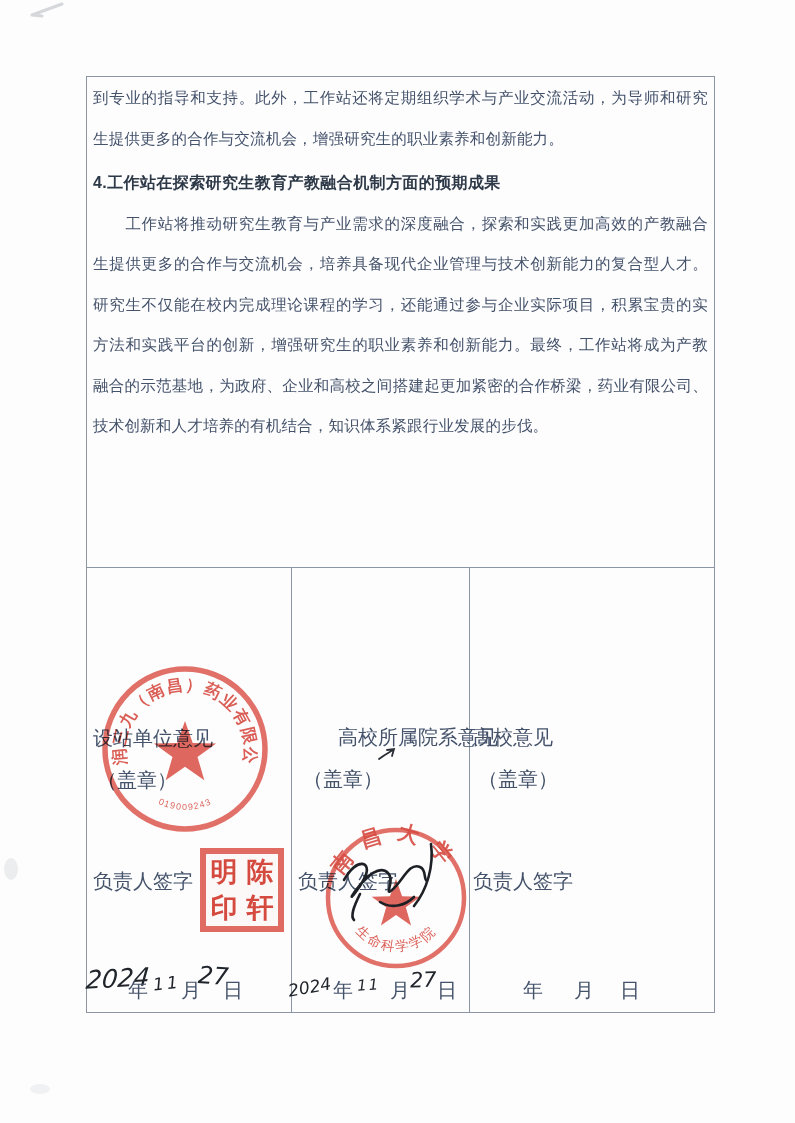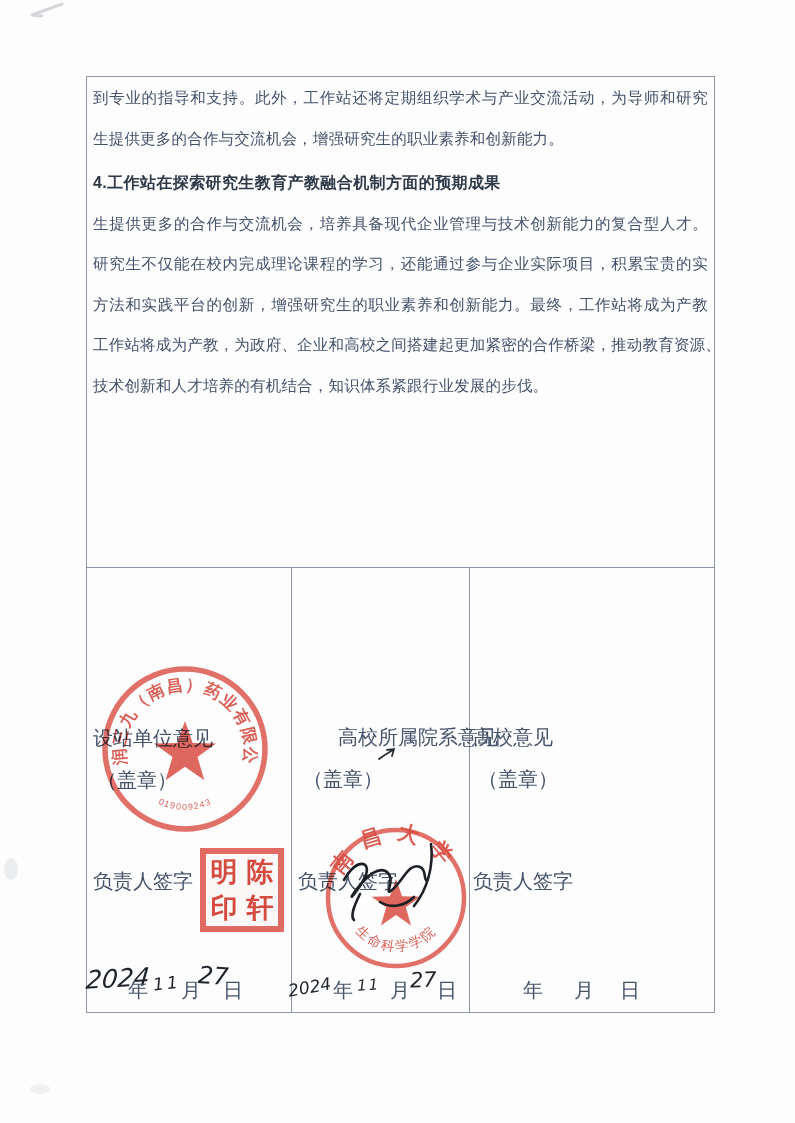--- a/index.html
+++ b/index.html
@@ -50,24 +50,25 @@
   </svg>
   <div class="artifact" style="left:4px;top:858px;width:14px;height:22px;background:#ecedef;border-radius:50%;"></div>
   <div class="artifact" style="left:30px;top:1084px;width:20px;height:10px;background:#f0f1f3;border-radius:50%;"></div>
 
   <div class="doc-table"></div>
 
   <div class="text-block">
     <div class="tline">到专业的指导和支持。此外，工作站还将定期组织学术与产业交流活动，为导师和研究</div>
     <div class="tline last">生提供更多的合作与交流机会，增强研究生的职业素养和创新能力。</div>
     <div class="heading">4.工作站在探索研究生教育产教融合机制方面的预期成果</div>
+    <div class="tline">　　工作站将推动研究生教育与产业需求的深度融合，探索和实践更加高效的产教融合</div>
     <div class="tline">生提供更多的合作与交流机会，培养具备现代企业管理与技术创新能力的复合型人才。</div>
     <div class="tline">研究生不仅能在校内完成理论课程的学习，还能通过参与企业实际项目，积累宝贵的实</div>
     <div class="tline">方法和实践平台的创新，增强研究生的职业素养和创新能力。最终，工作站将成为产教</div>
-    <div class="tline">工作站将成为产教，为政府、企业和高校之间搭建起更加紧密的合作桥梁，推动教育资源、</div>
+    <div class="tline">融合的示范基地，为政府、企业和高校之间搭建起更加紧密的合作桥梁，药业有限公司、</div>
     <div class="tline last">技术创新和人才培养的有机结合，知识体系紧跟行业发展的步伐。</div>
   </div>
 
   <div class="sig-section">
     <div class="vline" style="left:205px;"></div>
     <div class="vline" style="left:383px;"></div>
   </div>
 
   <div class="lbl" style="left:93px;top:728px;">设站单位意见</div>
   <div class="lbl" style="left:97px;top:770px;">（盖章）</div>

